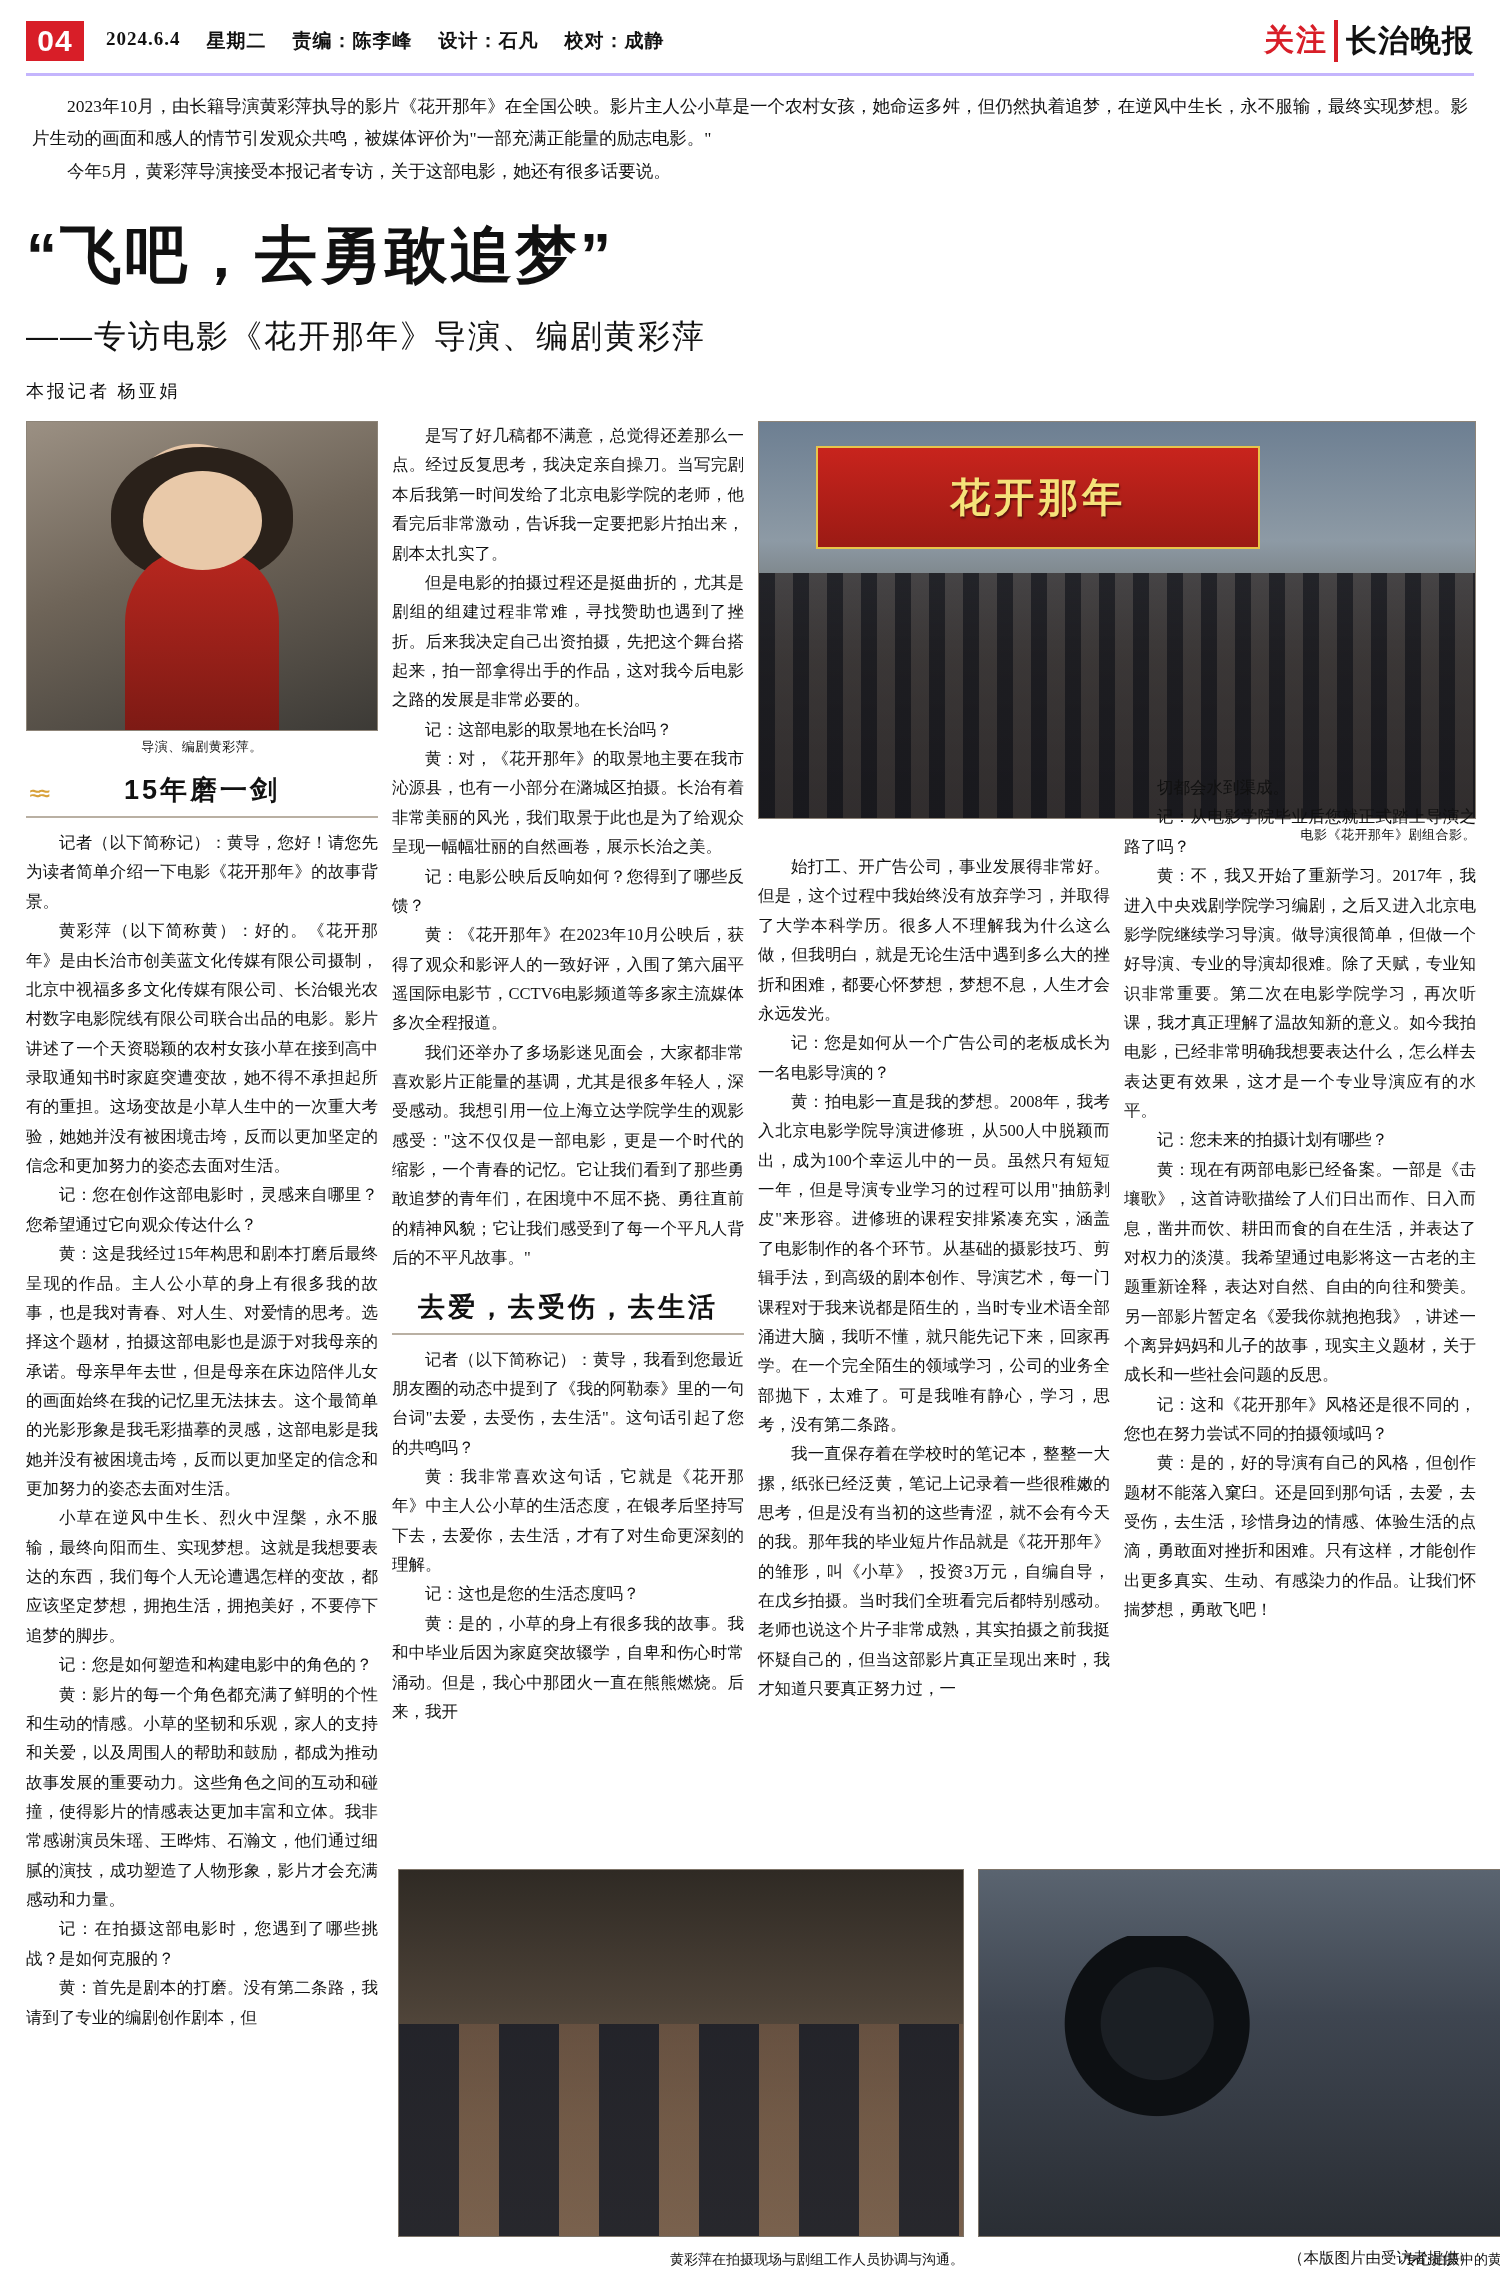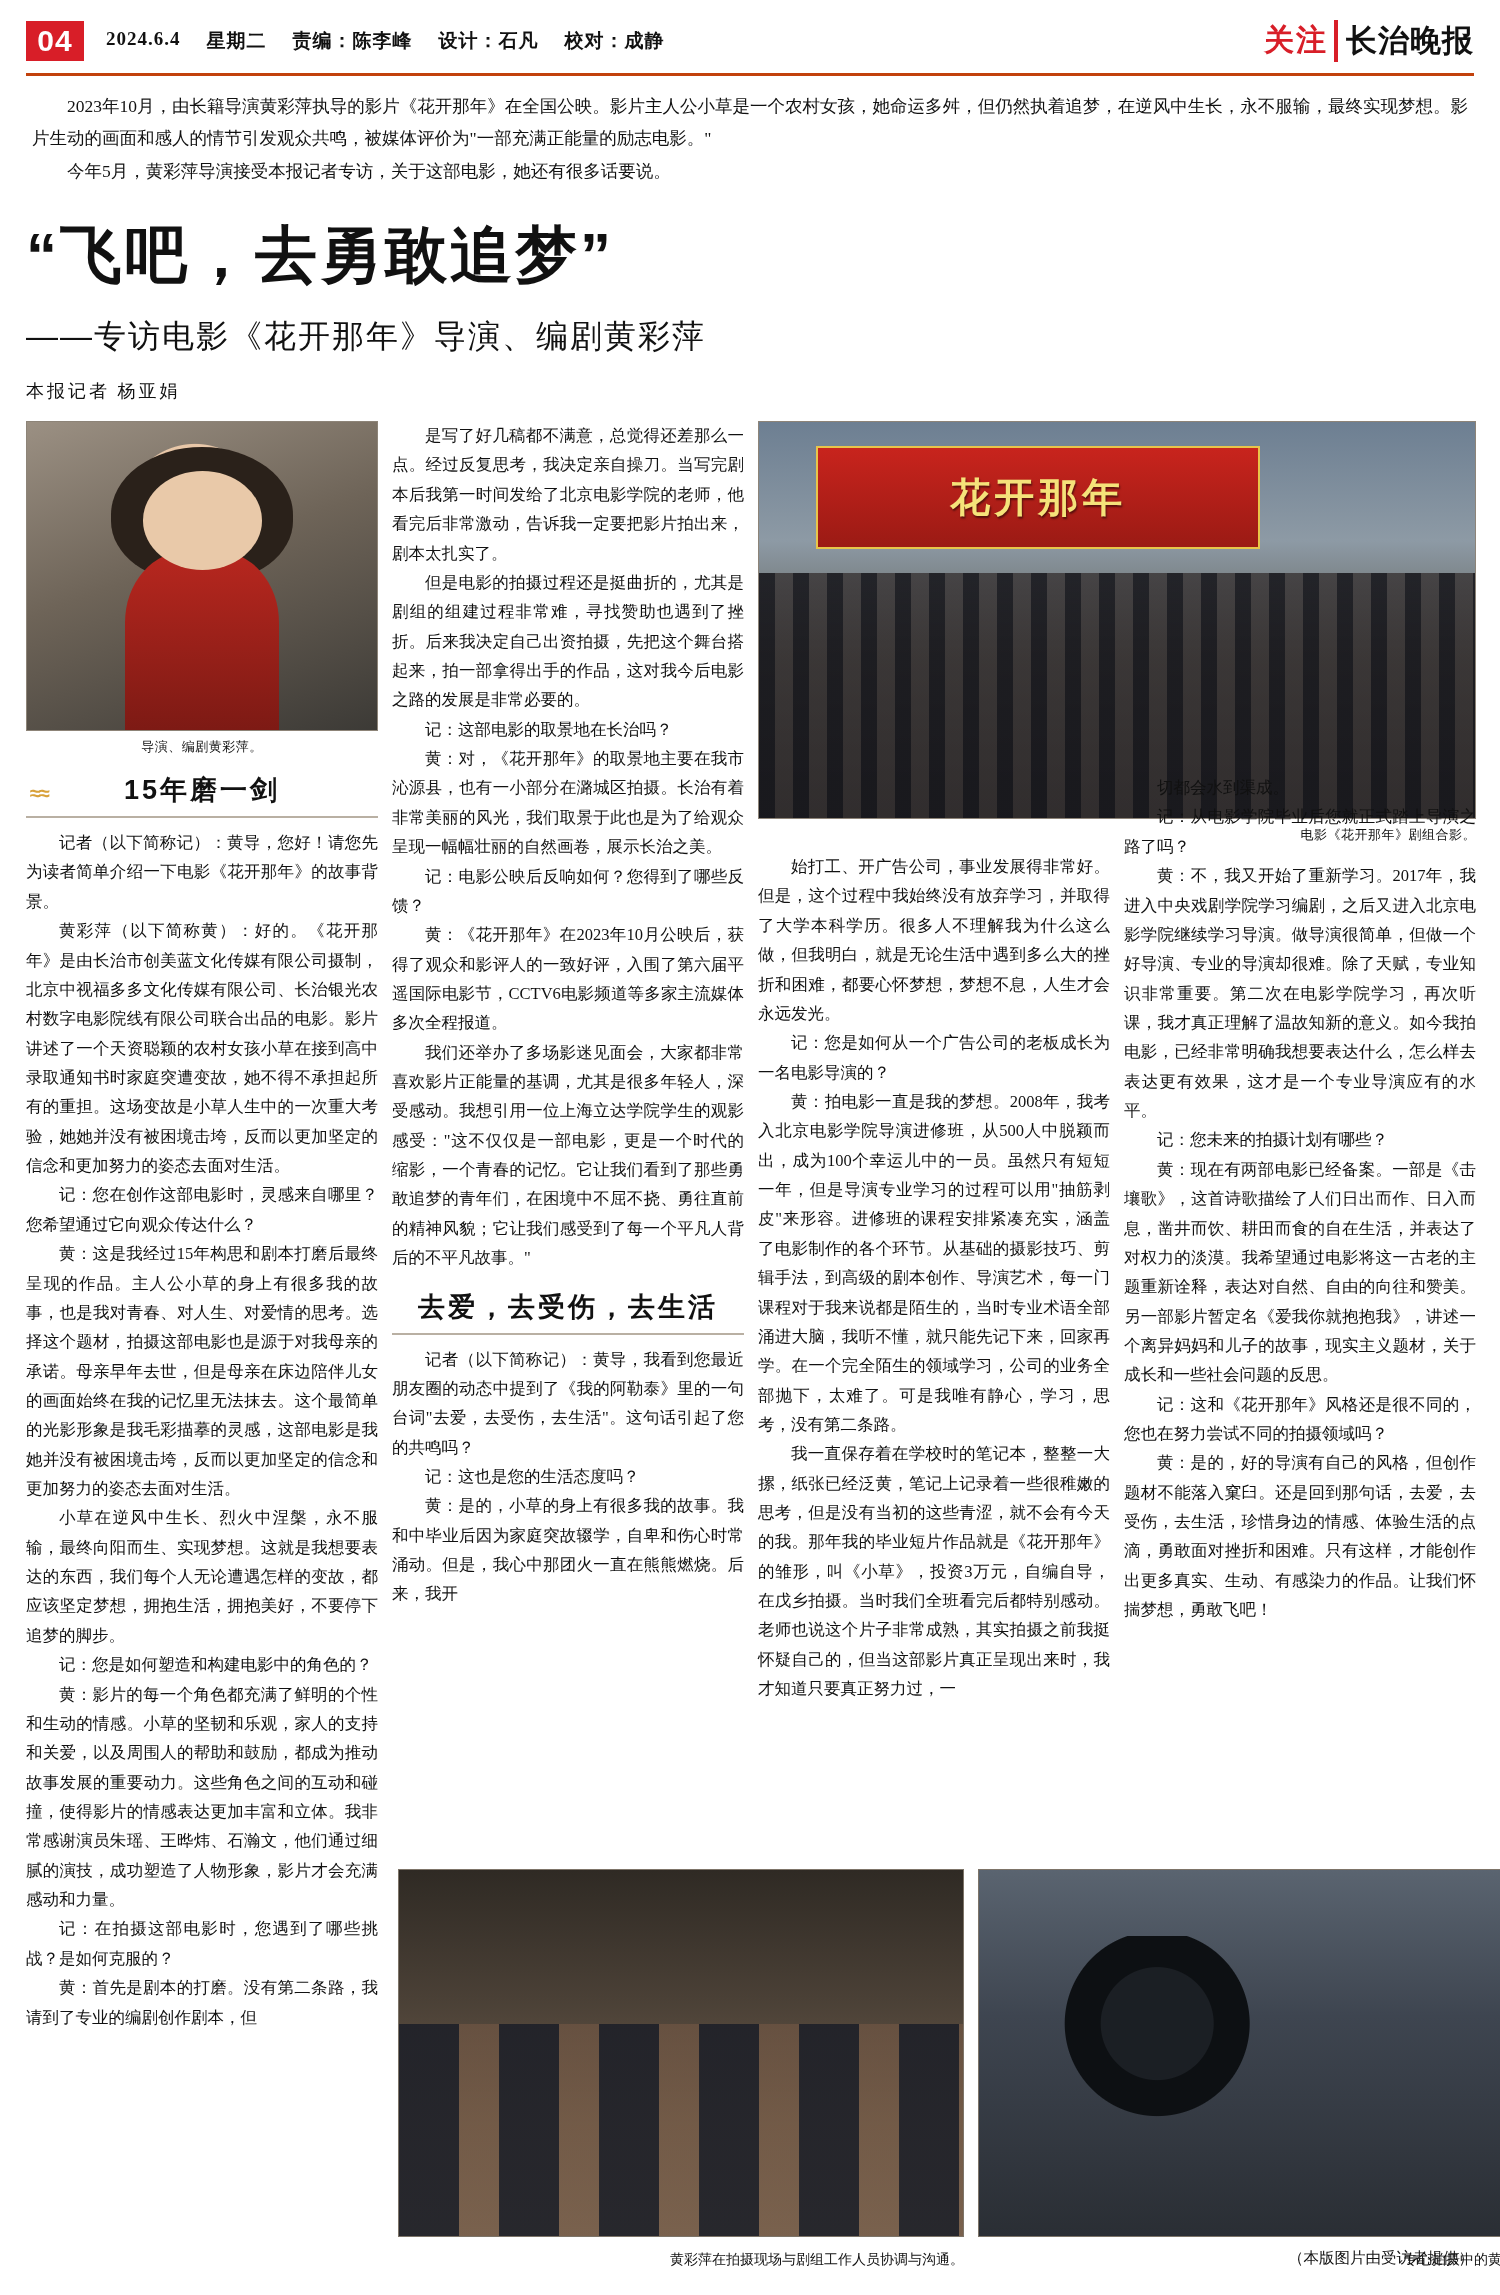--- a/index.html
+++ b/index.html
@@ -18,21 +18,21 @@
   .page {
     width: 1500px; height: 2295px;
     padding: 18px 26px 10px 26px;
     position: relative;
   }
 
   
   .masthead {
     display: flex;
     align-items: center;
-    border-bottom: 3px solid #c2410c;
+    border-bottom: 3px solid #c4b5fd;
     padding-bottom: 10px;
     height: 58px;
   }
   .page-num {
     background: #d81e28;
     color: #fff;
     font-family: "Liberation Sans", sans-serif;
     font-weight: bold;
     font-size: 30px;
     width: 58px; height: 40px;
@@ -338,20 +338,21 @@
         <p>我们还举办了多场影迷见面会，大家都非常喜欢影片正能量的基调，尤其是很多年轻人，深受感动。我想引用一位上海立达学院学生的观影感受："这不仅仅是一部电影，更是一个时代的缩影，一个青春的记忆。它让我们看到了那些勇敢追梦的青年们，在困境中不屈不挠、勇往直前的精神风貌；它让我们感受到了每一个平凡人背后的不平凡故事。"</p>
       </div>
 
       <div class="sec-head">
         <span>去爱，去受伤，去生活</span>
         <span class="rule"></span>
       </div>
 
       <div class="body-text">
         <p>记者（以下简称记）：黄导，我看到您最近朋友圈的动态中提到了《我的阿勒泰》里的一句台词"去爱，去受伤，去生活"。这句话引起了您的共鸣吗？</p>
+        <p>黄：我非常喜欢这句话，它就是《花开那年》中主人公小草的生活态度，在银孝后坚持写下去，去爱你，去生活，才有了对生命更深刻的理解。</p>
         <p>记：这也是您的生活态度吗？</p>
         <p>黄：是的，小草的身上有很多我的故事。我和中毕业后因为家庭突故辍学，自卑和伤心时常涌动。但是，我心中那团火一直在熊熊燃烧。后来，我开</p>
       </div>
     </div>
 
     <div class="col">
       <div class="groupphoto" style="width:718px; position:relative;">
         <div class="banner"></div>
         <div class="bannertext">花开那年</div>
         <div class="crowd"></div>

